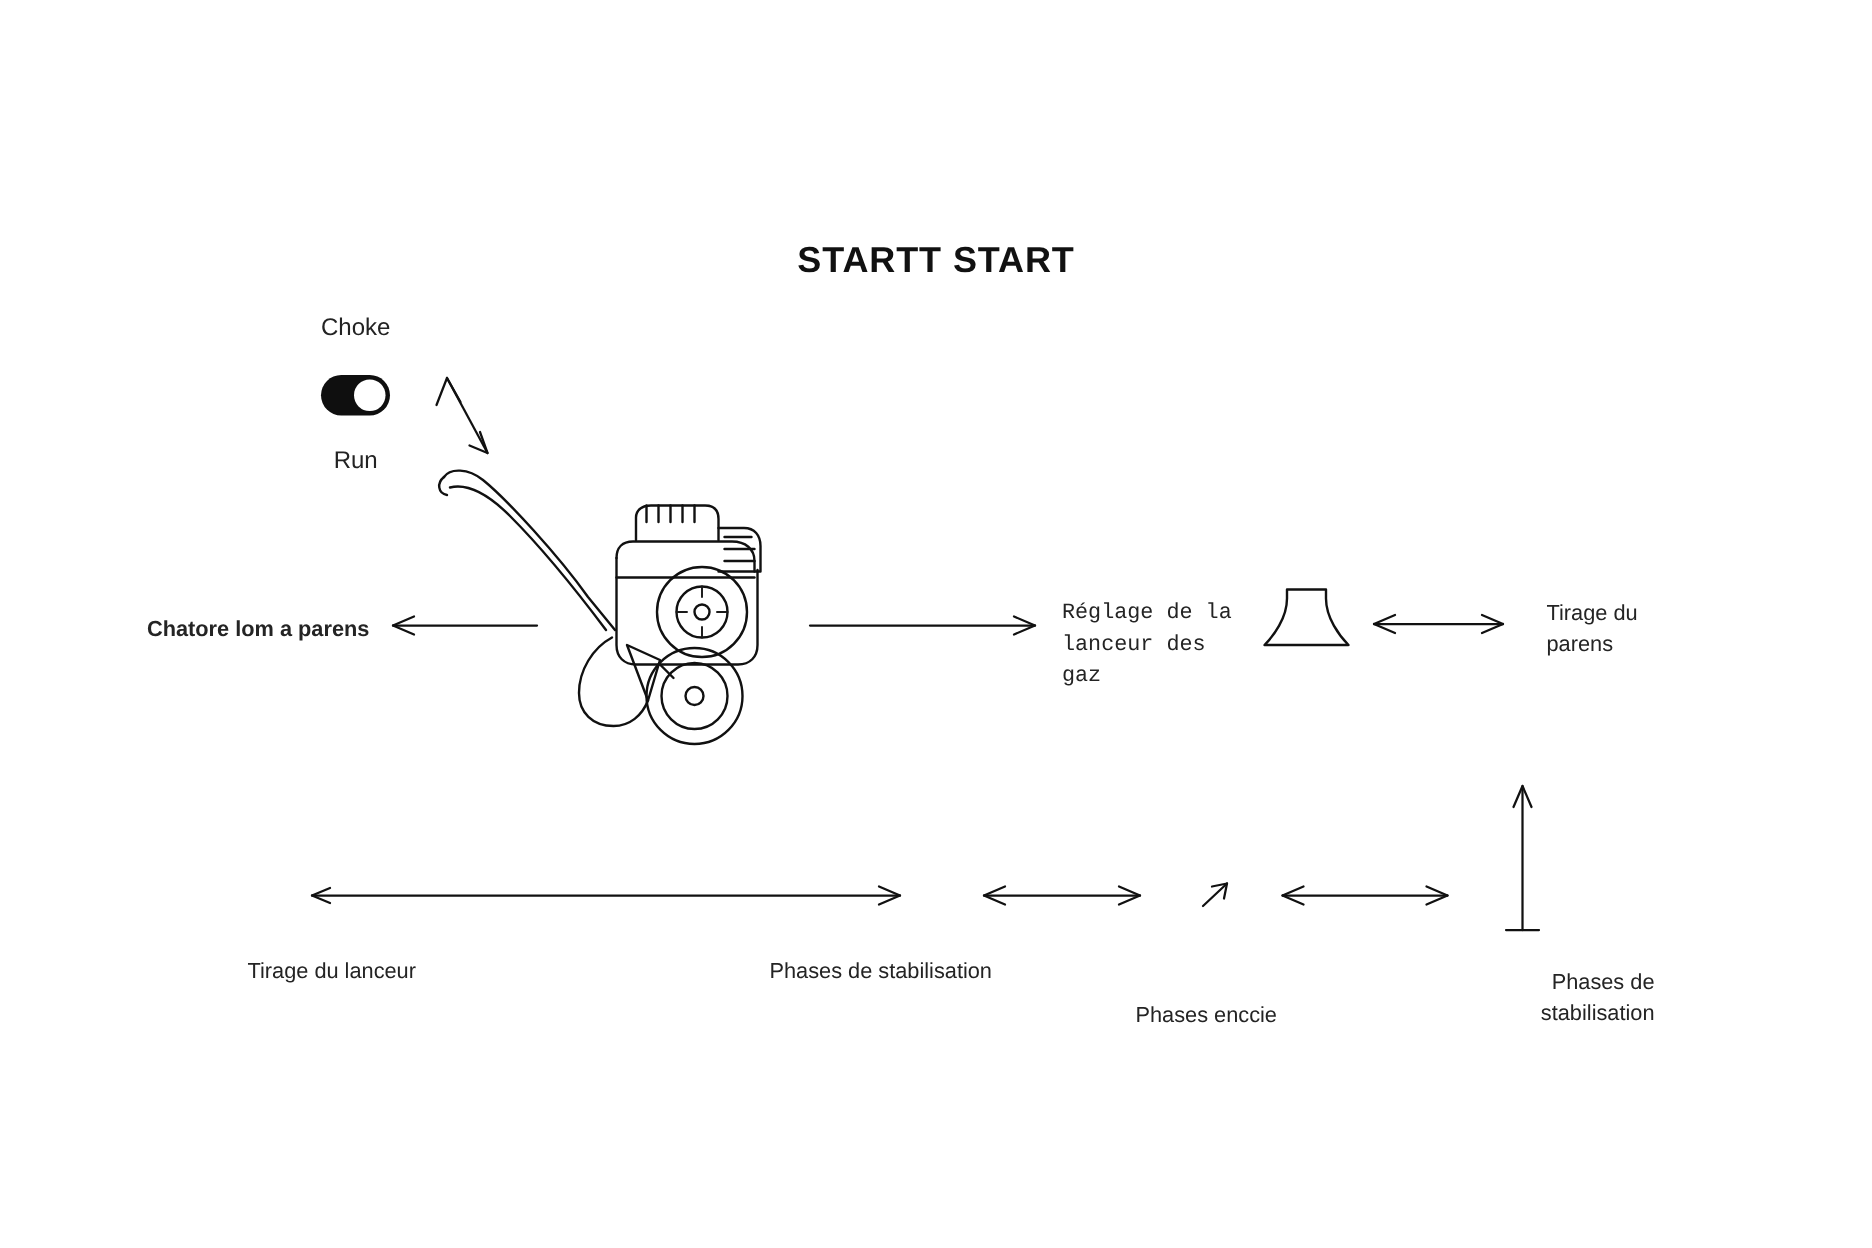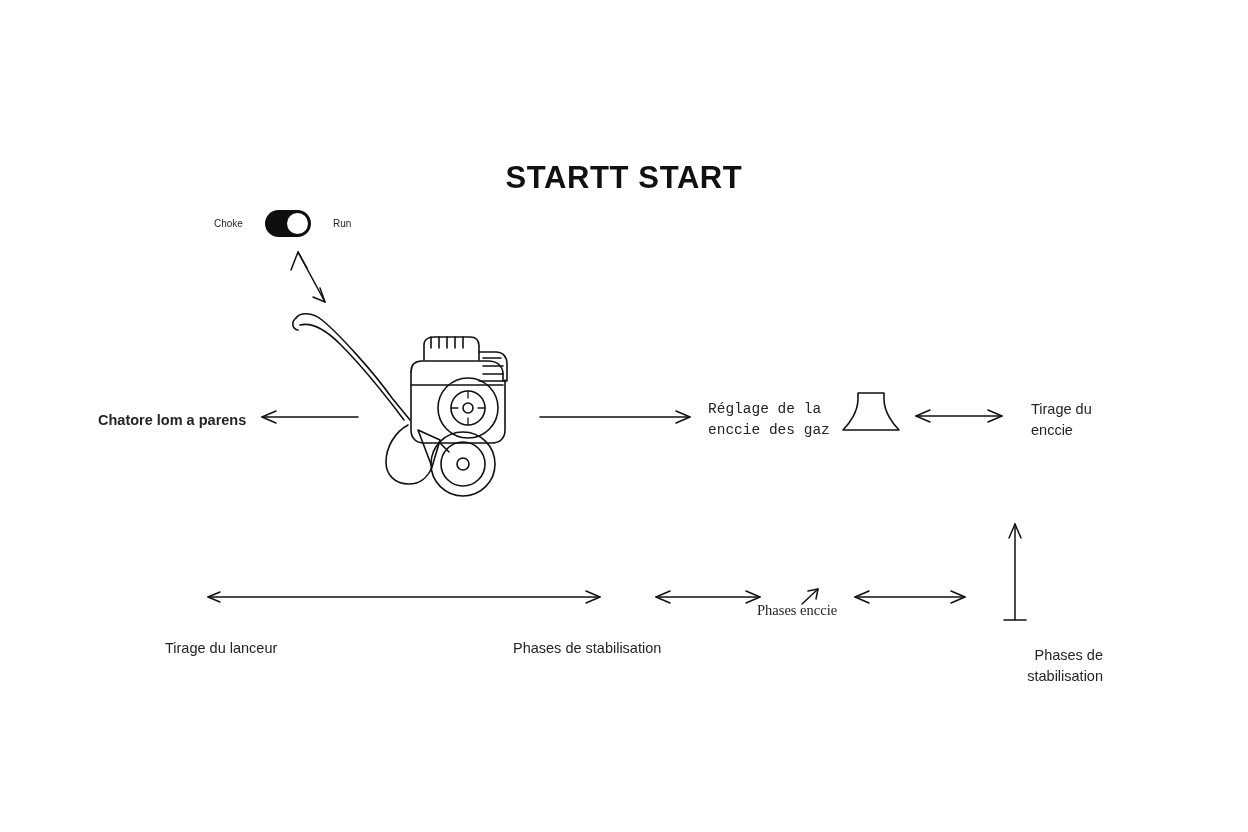--- a/index.html
+++ b/index.html
@@ -22,35 +22,36 @@
     height: 832px;
   }
   .abs { position: absolute; }
 
   
   #title {
     left: 0;
     top: 160px;
     width: 1248px;
     text-align: center;
-    font-size: 31px;
+    font-size: 24px;
     font-weight: bold;
     letter-spacing: 0.6px;
     color: #111;
   }
 
   
   #toggle-row {
     left: 214px;
     top: 210px;
     display: flex;
     align-items: center;
     gap: 22px;
-    font-size: 10px;
+    font-size: 16px;
     color: #232323;
+    flex-direction: column;
   }
   .toggle-track {
     width: 46px;
     height: 27px;
     border-radius: 14px;
     background: #0f0f0f;
     position: relative;
     display: inline-block;
   }
   .toggle-knob {
@@ -114,31 +115,31 @@
     <span class="toggle-track">
       <span class="toggle-knob"></span>
     </span>
     <span>Run</span>
   </div>
 
   <div class="abs label" style="left:98px; top:410px;font-weight:bold;">Chatore lom a parens</div>
 
   <div class="abs label wrap" style="left:708px; top:399px; width:130px;font-family:Liberation Mono, monospace;">
     <div>Réglage de la</div>
-    <div>enccie des gaz</div>
+    <div>lanceur des gaz</div>
   </div>
 
   <div class="abs label wrap" style="left:1031px; top:399px; width:120px;">
     <div>Tirage du</div>
-    <div>enccie</div>
+    <div>parens</div>
   </div>
 
   <div class="abs label" style="left:165px; top:638px;text-align:right;">Tirage du lanceur</div>
   <div class="abs label" style="left:513px; top:638px;">Phases de stabilisation</div>
-  <div class="abs label" style="left:757px; top:600px;font-family:Liberation Serif, serif;">Phases enccie</div>
+  <div class="abs label" style="left:757px; top:667px;">Phases enccie</div>
 
   <div class="abs label wrap" style="left:963px; top:645px; width:140px; text-align:right;">
     <div>Phases de</div>
     <div>stabilisation</div>
   </div>
 
   <svg class="layer" viewBox="0 0 1248 832">
 
     <g>
       <path class="arrow" d="M325 302 L298 252"></path>

